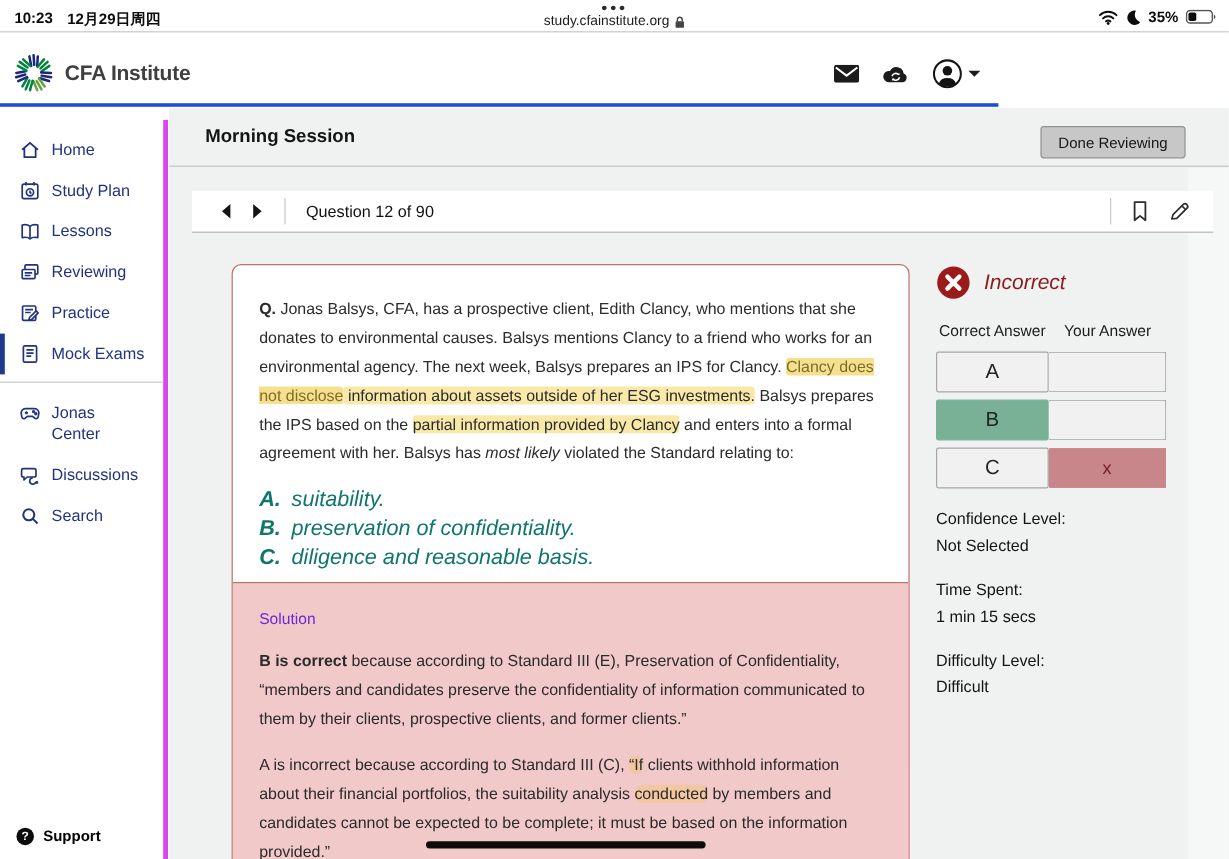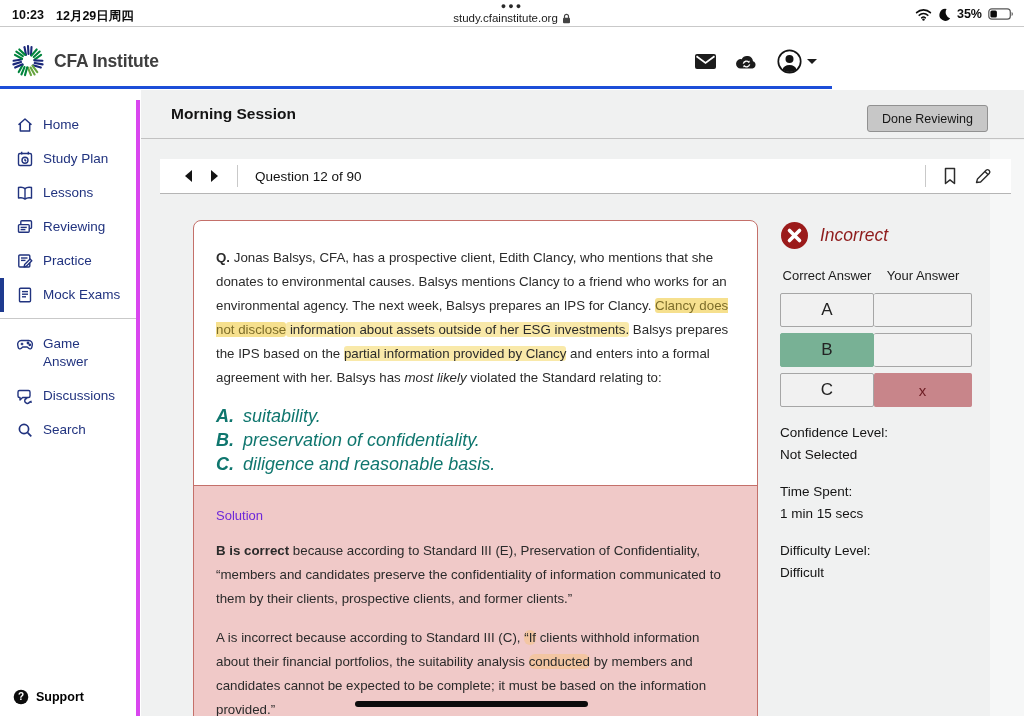--- a/index.html
+++ b/index.html
@@ -270,21 +270,21 @@
   <hr class="side-divider">
   <ul class="nav-list">
     <li class="nav-item">
       <svg width="18" height="18" viewBox="0 0 18 18" fill="none" stroke="#21337f" stroke-width="1.4" stroke-linejoin="round">
         <path d="M5.2 5.5h7.6a3.6 3.6 0 0 1 3.5 4.3l-.5 2.6a1.8 1.8 0 0 1-3.1.9L11.2 12H6.8l-1.5 1.3a1.8 1.8 0 0 1-3.1-.9l-.5-2.6A3.6 3.6 0 0 1 5.2 5.5z"></path>
         <line x1="6" y1="7.7" x2="6" y2="10.3"></line>
           <line x1="4.7" y1="9" x2="7.3" y2="9"></line>
         <circle cx="12" cy="8" r="0.7" fill="#21337f"></circle>
           <circle cx="13.8" cy="9.8" r="0.7" fill="#21337f"></circle>
       </svg>
-      <span class="nav-label">Game Answer</span>
+      <span class="nav-label">Jonas Center</span>
     </li>
     <li class="nav-item">
       <svg width="18" height="18" viewBox="0 0 18 18" fill="none" stroke="#21337f" stroke-width="1.4" stroke-linejoin="round">
         <path d="M14.5 3.5h-9A1.5 1.5 0 0 0 4 5v4a1.5 1.5 0 0 0 1.5 1.5h.5V13l2.6-2.5h5.9A1.5 1.5 0 0 0 16 9V5a1.5 1.5 0 0 0-1.5-1.5z" transform="translate(-2 0)"></path>
         <path d="M11.3 11.2a2.6 2.6 0 1 0 2.4 3.7l1.5.5-.5-1.6"></path>
       </svg>
       <span class="nav-label">Discussions</span>
     </li>
     <li class="nav-item">
       <svg width="18" height="18" viewBox="0 0 18 18" fill="none" stroke="#21337f" stroke-width="1.7">

